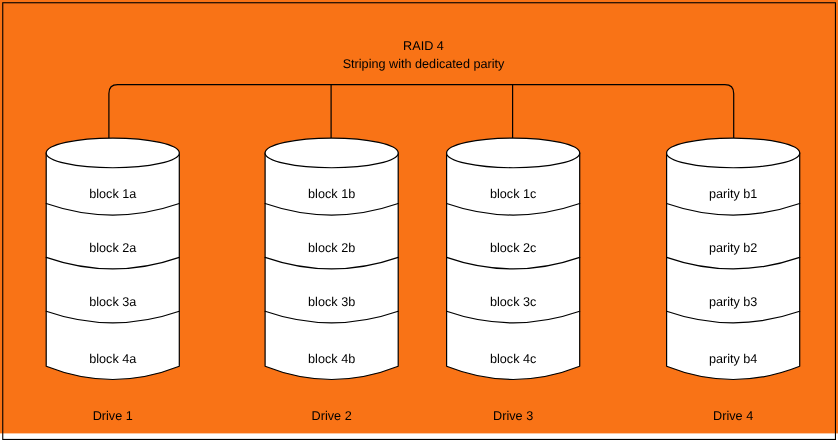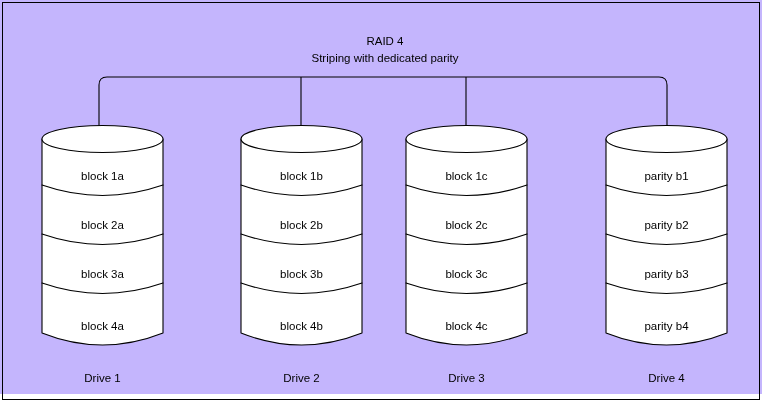--- a/index.html
+++ b/index.html
@@ -1,21 +1,21 @@
 <!DOCTYPE html>
 <html><head>
 <meta charset="utf-8">
 <style>
   html,body{margin:0;padding:0;background:#ffffff;}
   body{
     width:762px;height:402px;
     font-family:"Liberation Sans","DejaVu Sans",sans-serif;
     overflow:hidden;
   }
-  #canvas{position:relative;width:762px;height:394px;background:#c4b5fd;}
+  #canvas{position:relative;width:762px;height:394px;background:#f97316;}
   svg{display:block;}
   .frame{fill:none;stroke:#000000;stroke-width:1;}
   .cyl{fill:#ffffff;stroke:#000000;stroke-width:1.1;stroke-linejoin:round;stroke-linecap:round;}
   .cyl-top{fill:#ffffff;stroke:#000000;stroke-width:1.1;}
   .sep{fill:none;stroke:#000000;stroke-width:1.1;stroke-linecap:round;}
   .wire{fill:none;stroke:#000000;stroke-width:1.1;stroke-linecap:butt;stroke-linejoin:round;}
   .t-title{font-size:11.5px;fill:#000;text-anchor:middle;}
   .t-block{font-size:11.5px;fill:#000;text-anchor:middle;}
   .t-drive{font-size:11.5px;fill:#000;text-anchor:middle;}
 </style>

